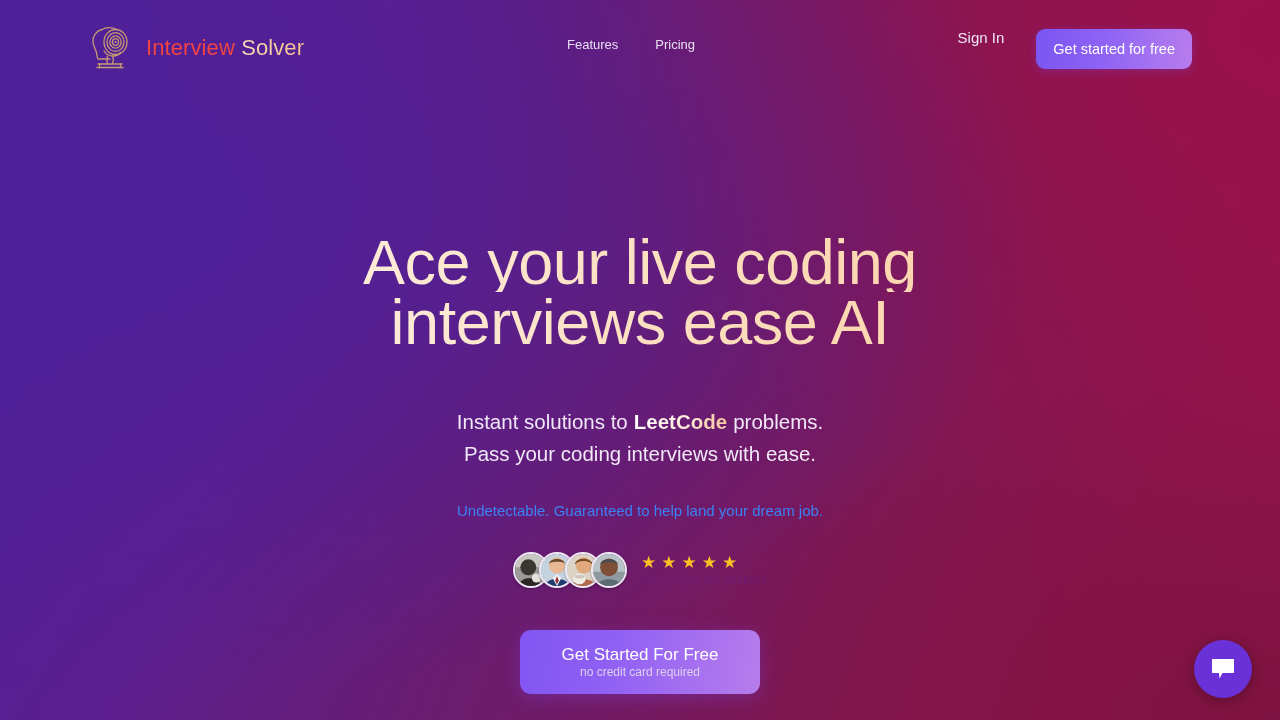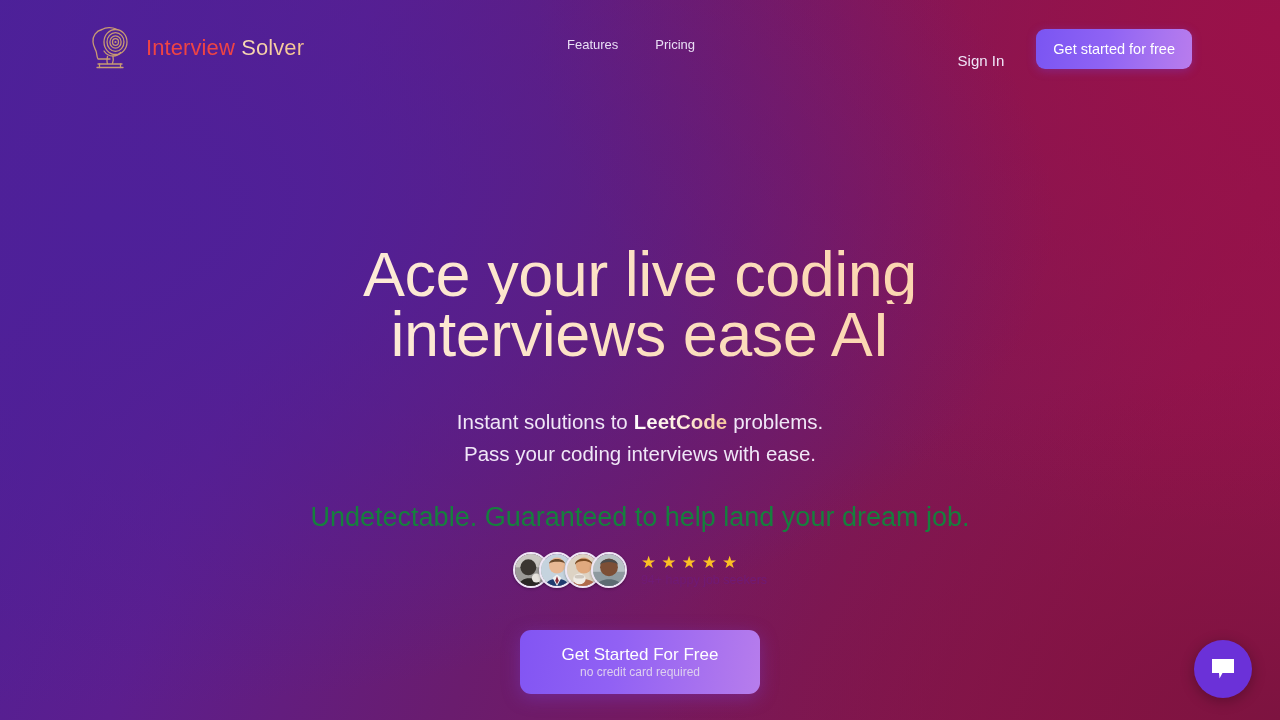--- a/index.html
+++ b/index.html
@@ -72,21 +72,21 @@
     text-decoration: none;
     cursor: pointer;
     white-space: nowrap;
   }
 
   .nav-right {
     position: absolute;
     right: 88px;
     top: 29px;
     display: flex;
-    align-items: flex-end;
+    align-items: flex-start;
     gap: 32px;
     margin-left: 8px;
   }
 
   .signin-link {
     font-size: 15px;
     color: #efe6f8;
     text-decoration: none;
     cursor: pointer;
     white-space: nowrap;
@@ -124,21 +124,20 @@
     font-weight: 400;
     line-height: 60px;
     letter-spacing: -0.5px;
   }
   .hero-title .line {
     display: block;
     background: linear-gradient(95deg, #fdf6ef 0%, #fdeede 22%, #fcdfc0 52%, #fbd3ab 76%, #fac99b 100%);
     -webkit-background-clip: text;
     background-clip: text;
     color: transparent;
-    margin-top: 12px;
   }
   .hero-title .line-2 { margin-top: 0px; }
 
   .hero-sub {
     position: absolute;
     top: 406px;
     left: 0; right: 0;
     font-size: 20.5px;
     line-height: 32px;
     color: #f0e7f7;
@@ -150,22 +149,22 @@
     background: linear-gradient(95deg, #ffffff 0%, #fdeada 55%, #f7c79a 100%);
     -webkit-background-clip: text;
     background-clip: text;
     color: transparent;
   }
 
   .hero-guarantee {
     position: absolute;
     top: 502px;
     left: 0; right: 0;
-    font-size: 27px;
-    color: #15803d;
+    font-size: 15px;
+    color: #3b82f6;
     text-align: center;
   }
 
   
   .social {
     position: absolute;
     top: 552px;
     left: 0; right: 0;
     display: flex;
     justify-content: center;

